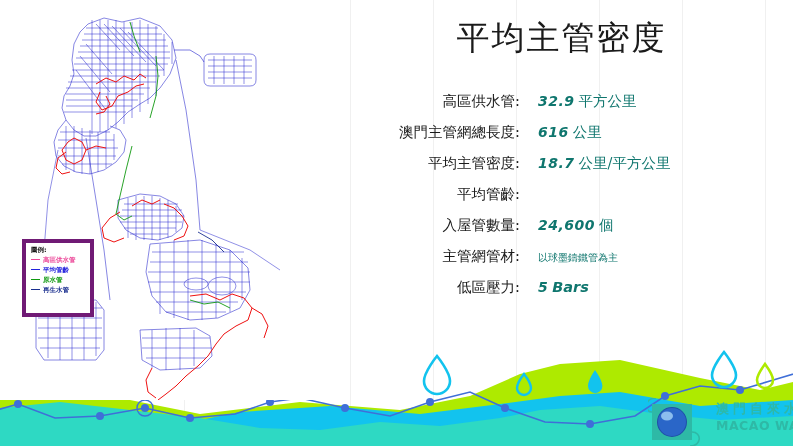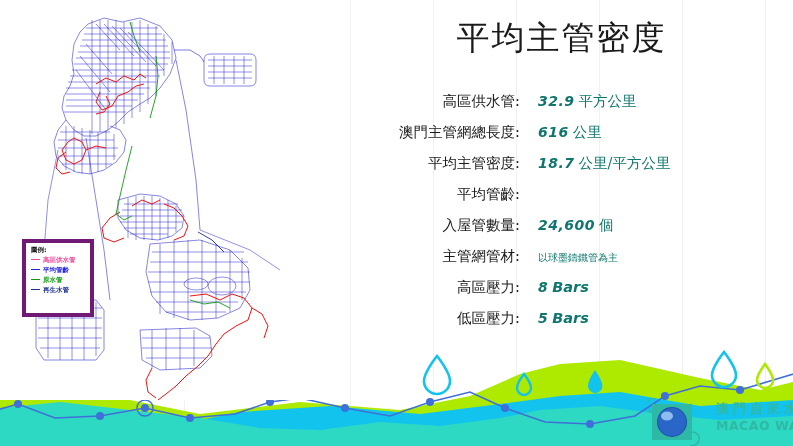--- a/index.html
+++ b/index.html
@@ -316,26 +316,20 @@
         </div>
       </div>
 
       <div class="row">
         <div class="lbl">主管網管材:</div>
         <div class="val">
           <span class="cjkval">以球墨鑄鐵管為主</span>
         </div>
       </div>
 
-      <div class="row">
-        <div class="lbl">高區壓力:</div>
-        <div class="val">
-          <span class="num">8</span><span class="unit latin">Bars</span>
-        </div>
-      </div>
 
       <div class="row">
         <div class="lbl">低區壓力:</div>
         <div class="val">
           <span class="num">5</span><span class="unit latin">Bars</span>
         </div>
       </div>
 
     </div>
   </div>

